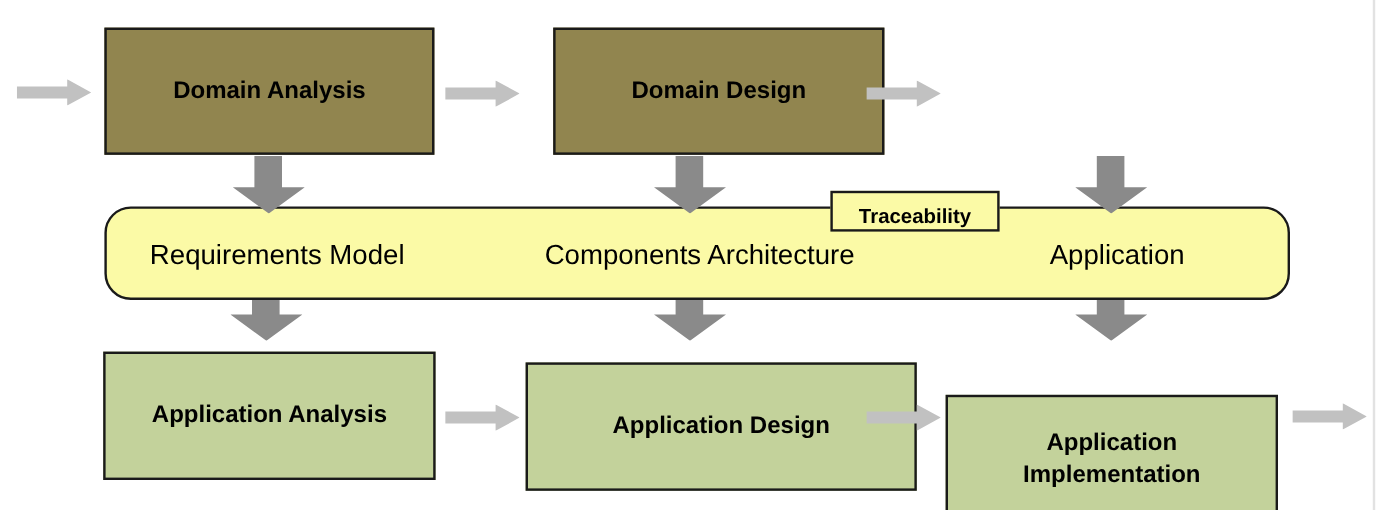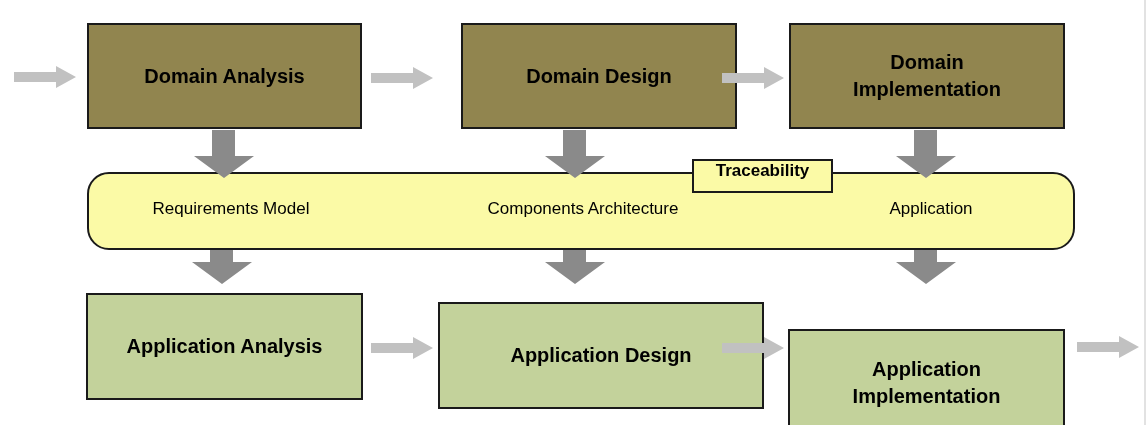--- a/index.html
+++ b/index.html
@@ -37,33 +37,33 @@
     background: #FBFAA6;
     border: 2px solid #1a1a1a;
     border-radius: 22px;
     z-index: 1;
   }
   .band-label {
     position: absolute;
     top: 199px;
     width: 300px;
     text-align: center;
-    font-size: 17px;
+    font-size: 23px;
     font-weight: normal;
     z-index: 2;
   }
   .tag {
     position: absolute;
     left: 692px; top: 159px;
     width: 141px; height: 34px;
     box-sizing: border-box;
     background: #FBFAA6;
     border: 2px solid #1a1a1a;
     display: flex;
-    align-items: flex-start;
+    align-items: flex-end;
     justify-content: center;
     font-size: 17px;
     font-weight: bold;
     z-index: 3;
   }
   .arrow { position: absolute; display: block; }
   .varrow { z-index: 2; }
   .edge-line {
     position: absolute;
     right: 1px; top: 0;
@@ -74,23 +74,20 @@
 </head>
 <body>
 
 <div id="canvas">
 
   <div class="box domain-box pad-wide" style="left:87px; top:23px; width:275px; height:106px;">
     <span>Domain Analysis</span>
   </div>
   <div class="box domain-box pad-wide" style="left:437px; top:23px; width:276px; height:106px;margin-left:24px;">
     <span>Domain Design</span>
-  </div>
-  <div class="box domain-box pad-narrow" style="left:789px; top:23px; width:276px; height:106px;">
-    <span>Domain Implementation</span>
   </div>
 
   <div class="band"></div>
   <div class="tag">
     <span>Traceability</span>
   </div>
   <div class="band-label" style="left:81px;">Requirements Model</div>
   <div class="band-label" style="left:433px;">Components Architecture</div>
   <div class="band-label" style="left:781px;">Application</div>
 

